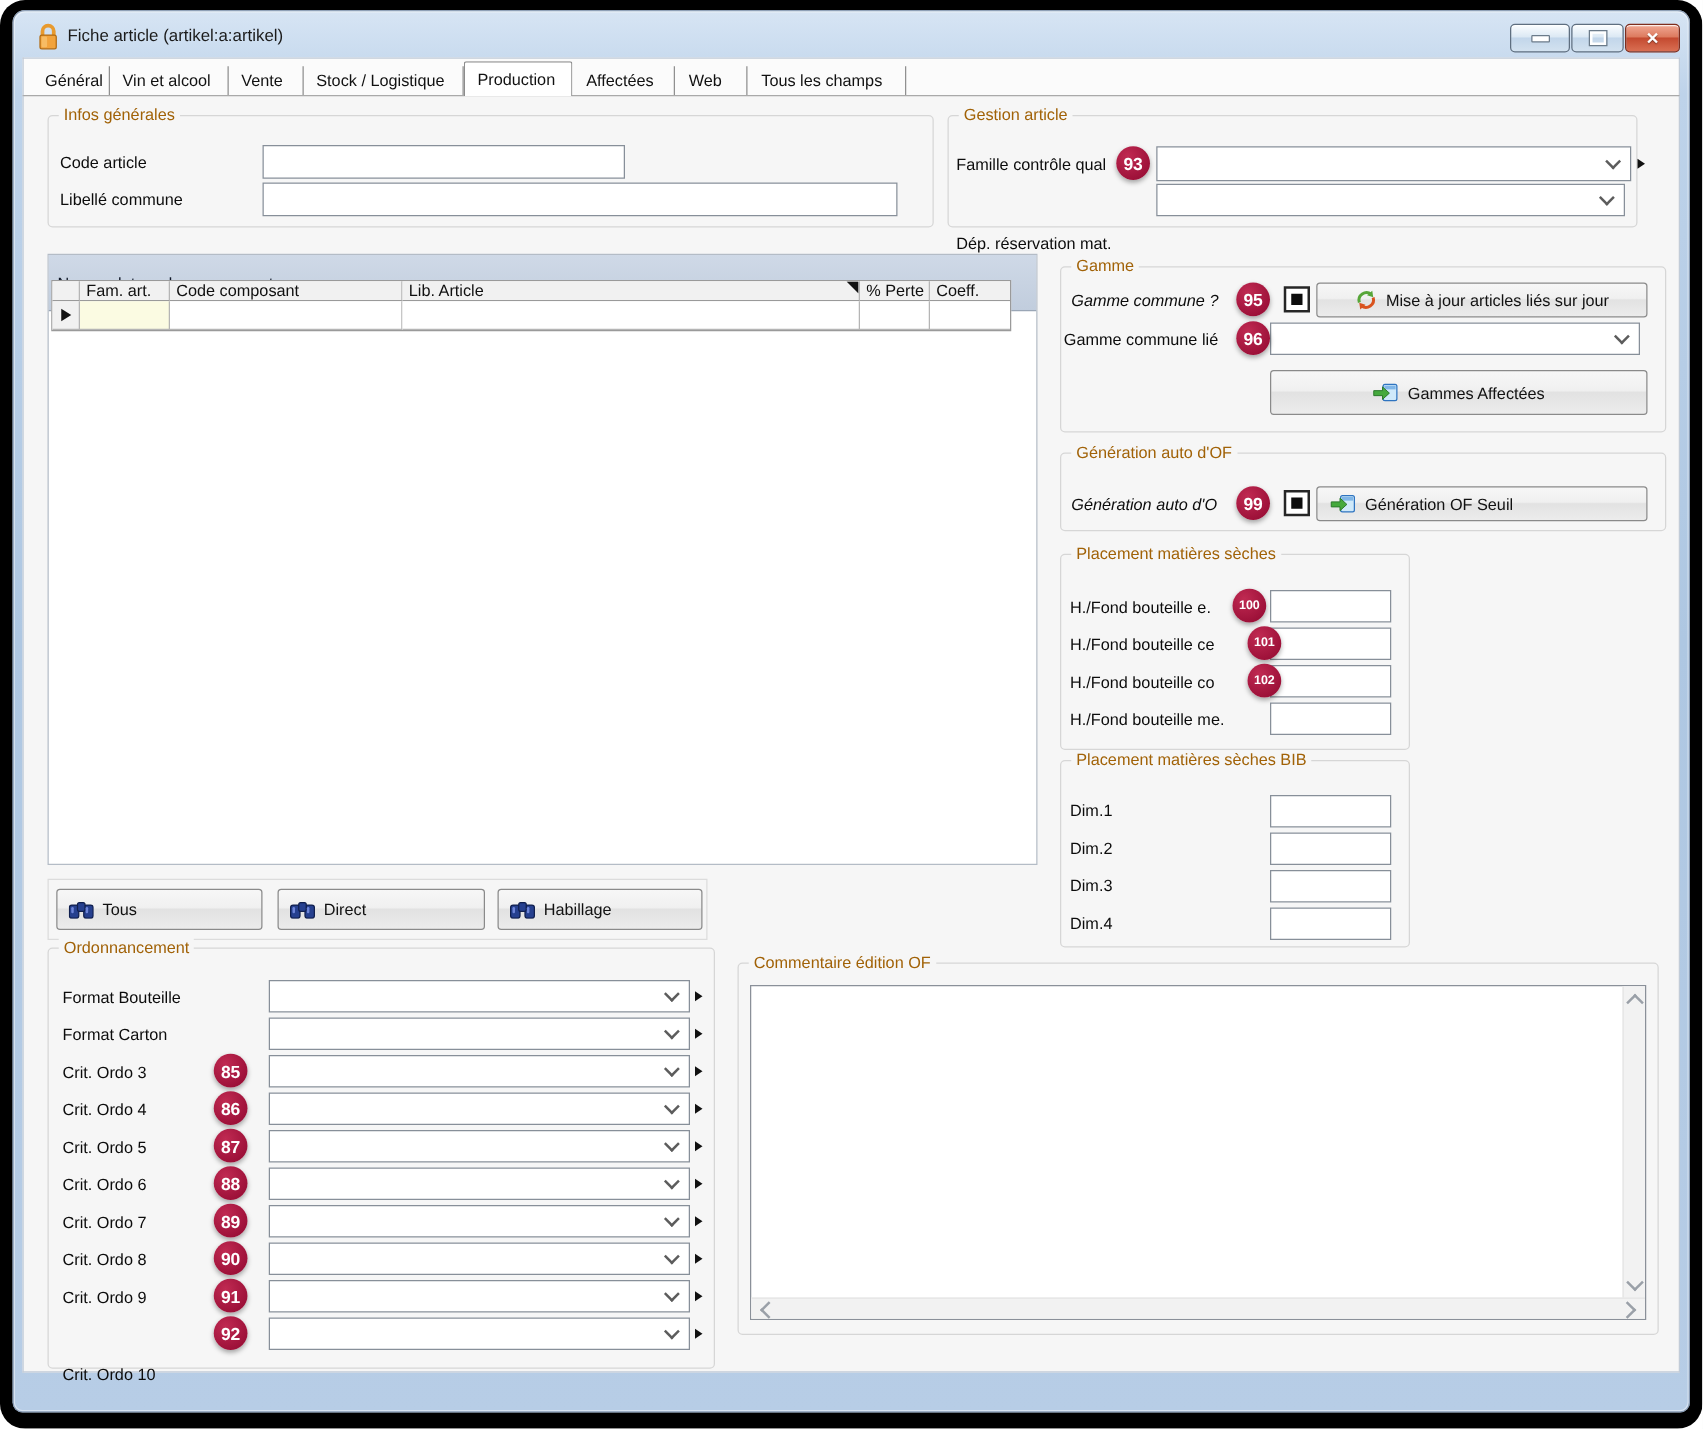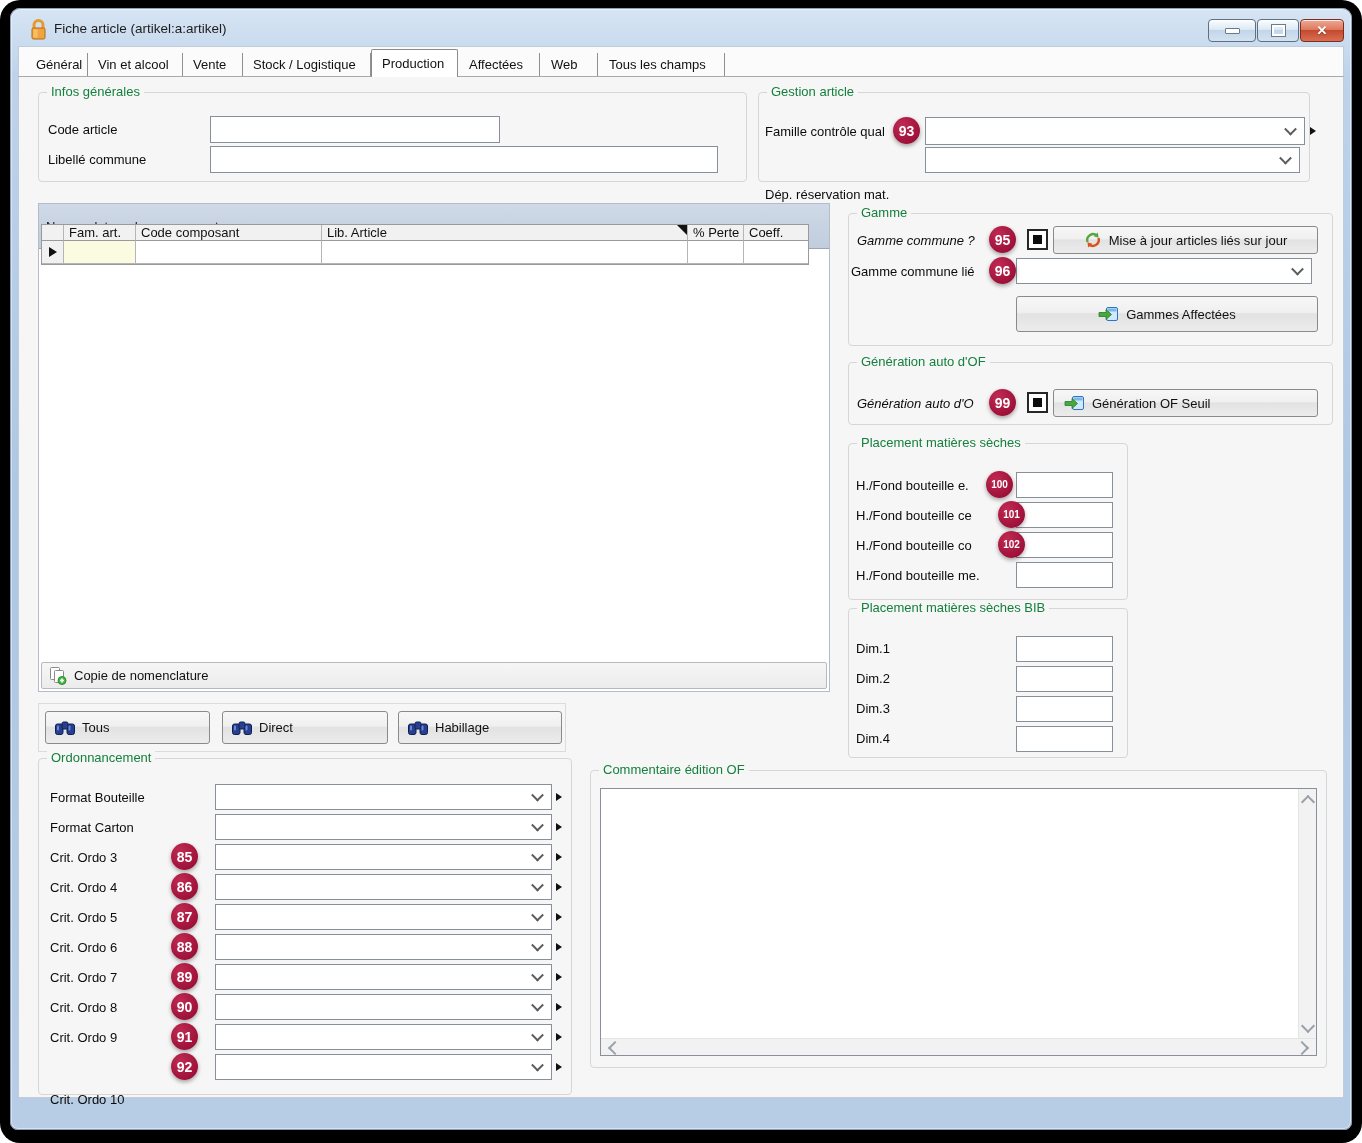--- a/index.html
+++ b/index.html
@@ -15,21 +15,21 @@
   .winbtn.close{background:linear-gradient(#f0a894,#dd7b5f 45%,#c44a30 50%,#d96f53);border-color:#7e2d1d;}
   .glyph-min{width:13px;height:4px;background:#fff;border:1px solid #6b7b8a;border-radius:1px;}
   .glyph-max{width:9px;height:7px;border:2px solid #fff;outline:1px solid #6b7b8a;background:transparent;}
   .glyph-close{color:#fff;font-size:13px;font-weight:bold;text-shadow:0 1px 1px rgba(0,0,0,.4);}
   .client-tabs{left:18px;top:46px;width:1326px;height:30px;background:#fbfbfb;border:1px solid #c2ccd8;border-bottom:none;box-sizing:border-box;}
   .client-body{left:18px;top:76px;width:1326px;height:1022px;background:#f6f6f6;border:1px solid #c2ccd8;border-top:1px solid #a9a9a9;box-sizing:border-box;}
   .tab{top:53px;height:23px;display:flex;align-items:center;padding:0 10px;font-size:13px;color:#111;
     border-right:1px solid #909090;box-sizing:border-box;z-index:2;cursor:default;}
   .tab.active{top:49px;height:28px;background:#fff;border:1px solid #8c8c8c;border-bottom:none;border-radius:2px 2px 0 0;z-index:4;}
   .groupbox{border:1px solid #d6d6d6;border-radius:4px;box-sizing:border-box;}
-  .glabel{position:absolute;top:-9px;left:8px;background:#f6f6f6;padding:0 4px;font-size:13px;color:#15803d;white-space:nowrap;}
+  .glabel{position:absolute;top:-9px;left:8px;background:#f6f6f6;padding:0 4px;font-size:13px;color:#a16207;white-space:nowrap;}
   .lbl{font-size:13px;color:#0c0c0c;white-space:nowrap;}
   .lbl.it{font-style:italic;}
   .tbox{background:#fff;border:1px solid #878f99;box-sizing:border-box;font-size:13px;padding:0 5px;font-family:"Liberation Sans",sans-serif;}
   .combo{background:#fff;border:1px solid #878f99;box-sizing:border-box;}
   .chev{position:absolute;right:9px;top:50%;width:7px;height:7px;border-right:2px solid #5c5c5c;border-bottom:2px solid #5c5c5c;transform:translateY(-70%) rotate(45deg);}
   .sidearrow{width:0;height:0;border-left:6px solid #111;border-top:4px solid transparent;border-bottom:4px solid transparent;}
   .badge{background:radial-gradient(circle at 35% 30%,#c02a52,#9c1038 75%);color:#fff;border-radius:50%;width:27px;height:27px;
     display:flex;align-items:center;justify-content:center;font-weight:bold;font-size:14px;z-index:6;box-shadow:0 2px 4px rgba(0,0,0,.35);}
   .badge.sm{font-size:10px;}
   .btn{background:linear-gradient(#f7f7f7,#f0f0f0 45%,#e2e2e2 50%,#ececec);border:1px solid #8a8a8a;border-radius:3px;
@@ -143,29 +143,20 @@
         <div class="td" style="width:22px;height:23px;background:#f1f1f1;justify-content:center;">
           <span style="width:0;height:0;border-left:8px solid #111;border-top:5px solid transparent;border-bottom:5px solid transparent;"></span>
         </div>
         <div class="td" style="width:72px;height:23px;background:#fbfbe2;"></div>
         <div class="td" style="width:186px;height:23px;"></div>
         <div class="td" style="width:366px;height:23px;"></div>
         <div class="td" style="width:56px;height:23px;"></div>
         <div class="td" style="width:64px;height:23px;border-right:none;"></div>
       </div>
     </div>
-    <div class="btn" style="position:absolute;left:2px;bottom:2px;width:786px;height:27px;justify-content:flex-start;padding-left:6px;background:linear-gradient(#f6f6f6,#ececec);border:1px solid #b9b9b9;border-radius:2px;">
-      <svg width="19" height="19" viewBox="0 0 19 19">
-        <rect x="2.5" y="1.5" width="9" height="12" rx="1" fill="#fff" stroke="#8a8a8a"></rect>
-        <rect x="6.5" y="4.5" width="9" height="12" rx="1" fill="#fff" stroke="#8a8a8a"></rect>
-        <circle cx="14" cy="14.5" r="4" fill="#43b943" stroke="#2a8f2a"></circle>
-        <path d="M14 12.5 v4 M12 14.5 h4" stroke="#fff" stroke-width="1.6"></path>
-      </svg>
-      <span>Copie de nomenclature</span>
-    </div>
   </div>
 
   <div class="abs" style="left:38px;top:703px;width:528px;height:49px;border:1px solid #dcdcdc;box-sizing:border-box;"></div>
   <div class="abs btn" style="left:45px;top:711px;width:165px;height:33px;justify-content:flex-start;padding-left:9px;">
     <svg width="20" height="14" viewBox="0 0 20 14">
       <rect x="0.5" y="3" width="7.5" height="10.5" rx="2" fill="#26408f" stroke="#101f4e"></rect>
       <rect x="12" y="3" width="7.5" height="10.5" rx="2" fill="#26408f" stroke="#101f4e"></rect>
       <rect x="7" y="1" width="6" height="7" rx="1.5" fill="#26408f" stroke="#101f4e"></rect>
       <rect x="2" y="4.5" width="2" height="5" rx="1" fill="#6d84d8"></rect>
       <rect x="13.5" y="4.5" width="2" height="5" rx="1" fill="#6d84d8"></rect>

